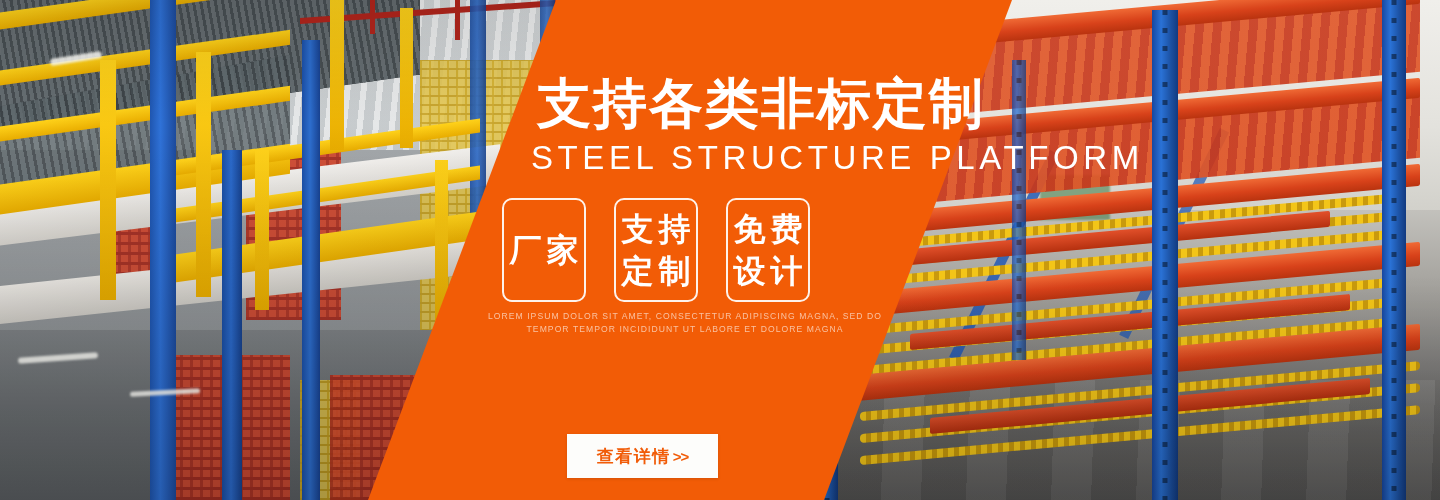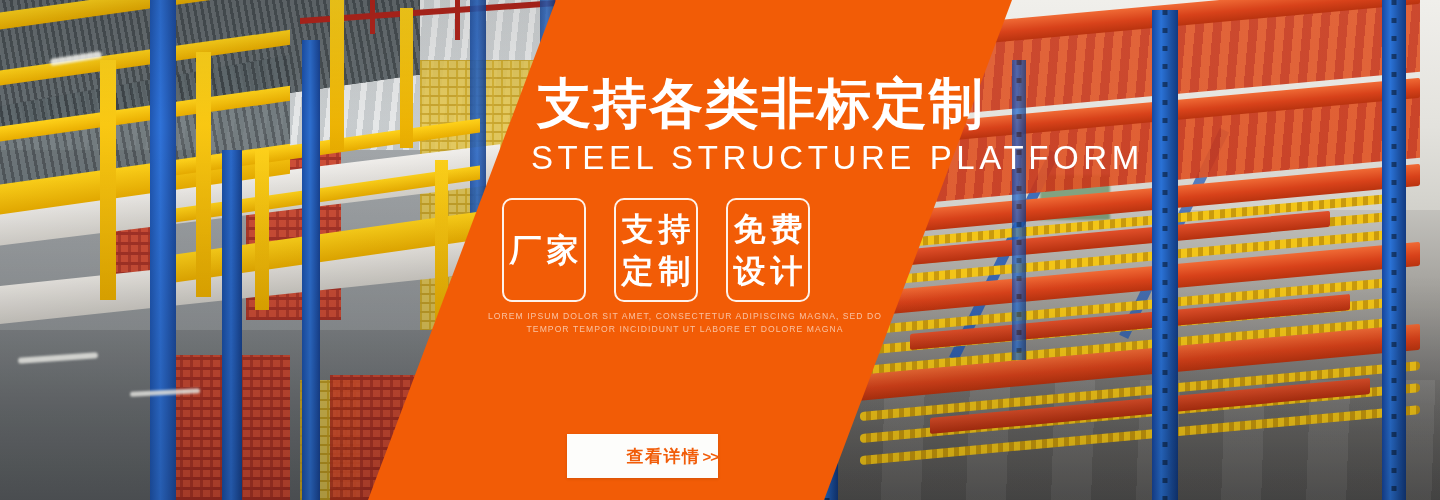--- a/index.html
+++ b/index.html
@@ -289,21 +289,21 @@
   .lorem {
     position:absolute; left:455px; top:310px; width:460px;
     text-align:center; color:rgba(255,255,255,.62);
     font-size:8.6px; line-height:12.5px; letter-spacing:1.05px;
   }
 
   .cta {
     position:absolute; left:567px; top:434px;
     width:151px; height:44px;
     background:#fdfdfb;
-    display:flex; align-items:center; justify-content:flex-end;
+    display:flex; align-items:center; justify-content:center;
     color:#f15c08; cursor:pointer;
     box-shadow:0 1px 3px rgba(0,0,0,.12);
   }
   .cta-label {
     font-size:17px; font-weight:700; letter-spacing:1.5px;
     font-family:"DejaVu Sans","Liberation Sans",sans-serif;
     white-space:nowrap;
   }
   .cta-arrows {
     font-size:15px; font-weight:700; margin-left:2px; letter-spacing:-1px;

